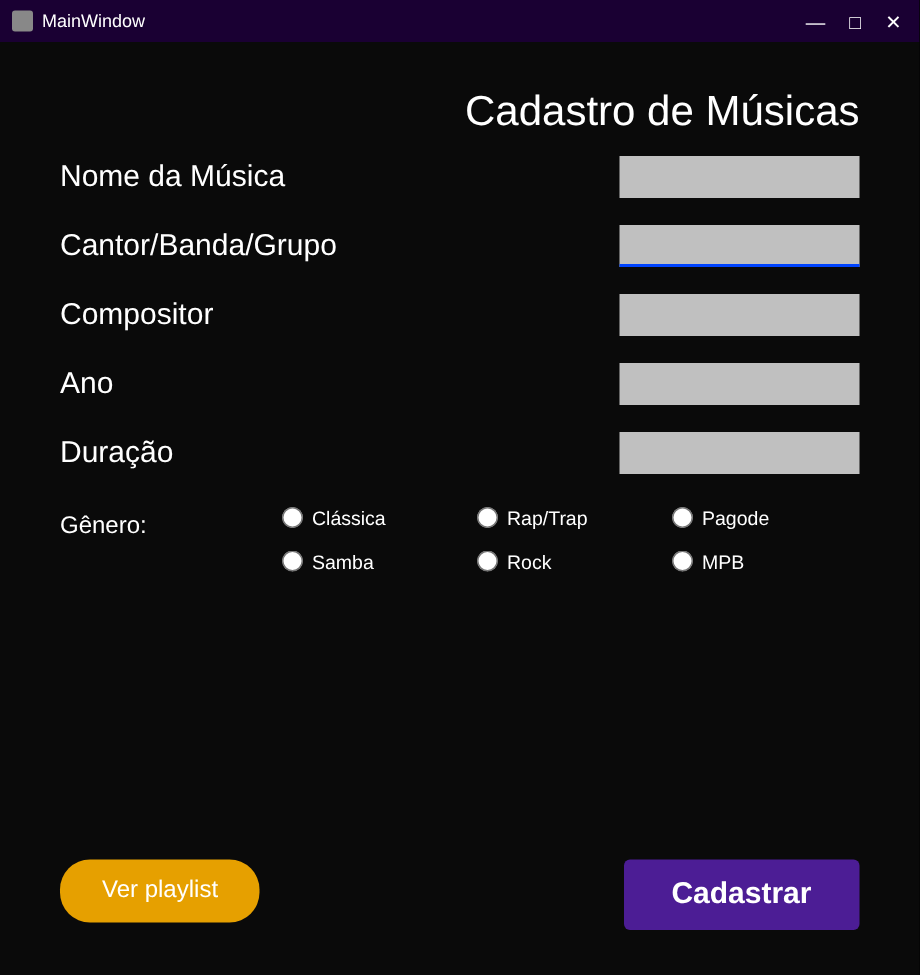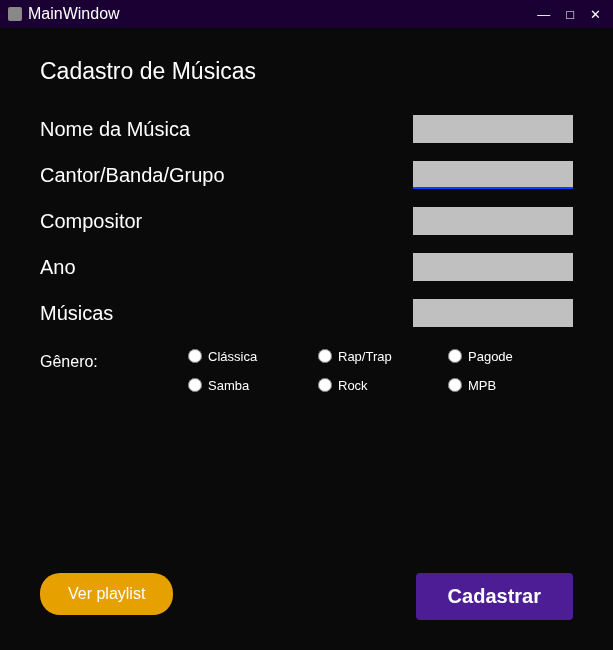--- a/index.html
+++ b/index.html
@@ -34,21 +34,21 @@
 
     .title-bar-icon {
       width: 14px;
       height: 14px;
       background: #888;
       border-radius: 2px;
     }
 
     .title-bar-title {
       color: #fff;
-      font-size: 16px;
+      font-size: 12px;
     }
 
     .title-bar-controls {
       display: flex;
       gap: 8px;
       align-items: center;
     }
 
     .title-bar-btn {
       color: #fff;
@@ -63,24 +63,24 @@
     .main-content {
       background: #0a0a0a;
       height: calc(650px - 28px);
       padding: 20px 40px;
       display: flex;
       flex-direction: column;
     }
 
     .page-title {
       color: #fff;
-      font-size: 23px;
+      font-size: 28px;
       font-weight: 400;
-      text-align: left;
-      margin-bottom: 30px;
+      text-align: right;
+      margin-bottom: 14px;
       margin-top: 10px;
     }
 
     .form-container {
       flex: 1;
       display: flex;
       flex-direction: column;
       gap: 18px;
     }
 
@@ -216,21 +216,21 @@
       <label class="form-label">Compositor</label>
       <input class="form-input" type="text" style="">
     </div>
 
     <div class="form-row">
       <label class="form-label">Ano</label>
       <input class="form-input" type="text" style="">
     </div>
 
     <div class="form-row">
-      <label class="form-label">Músicas</label>
+      <label class="form-label">Duração</label>
       <input class="form-input" type="text" style="">
     </div>
 
     <div class="genre-row">
       <span class="genre-label">Gênero:</span>
       <div class="genre-grid">
 
         <div class="radio-item">
           <input type="radio" name="genre" id="classica" style="">
           <label for="classica">Clássica</label>

